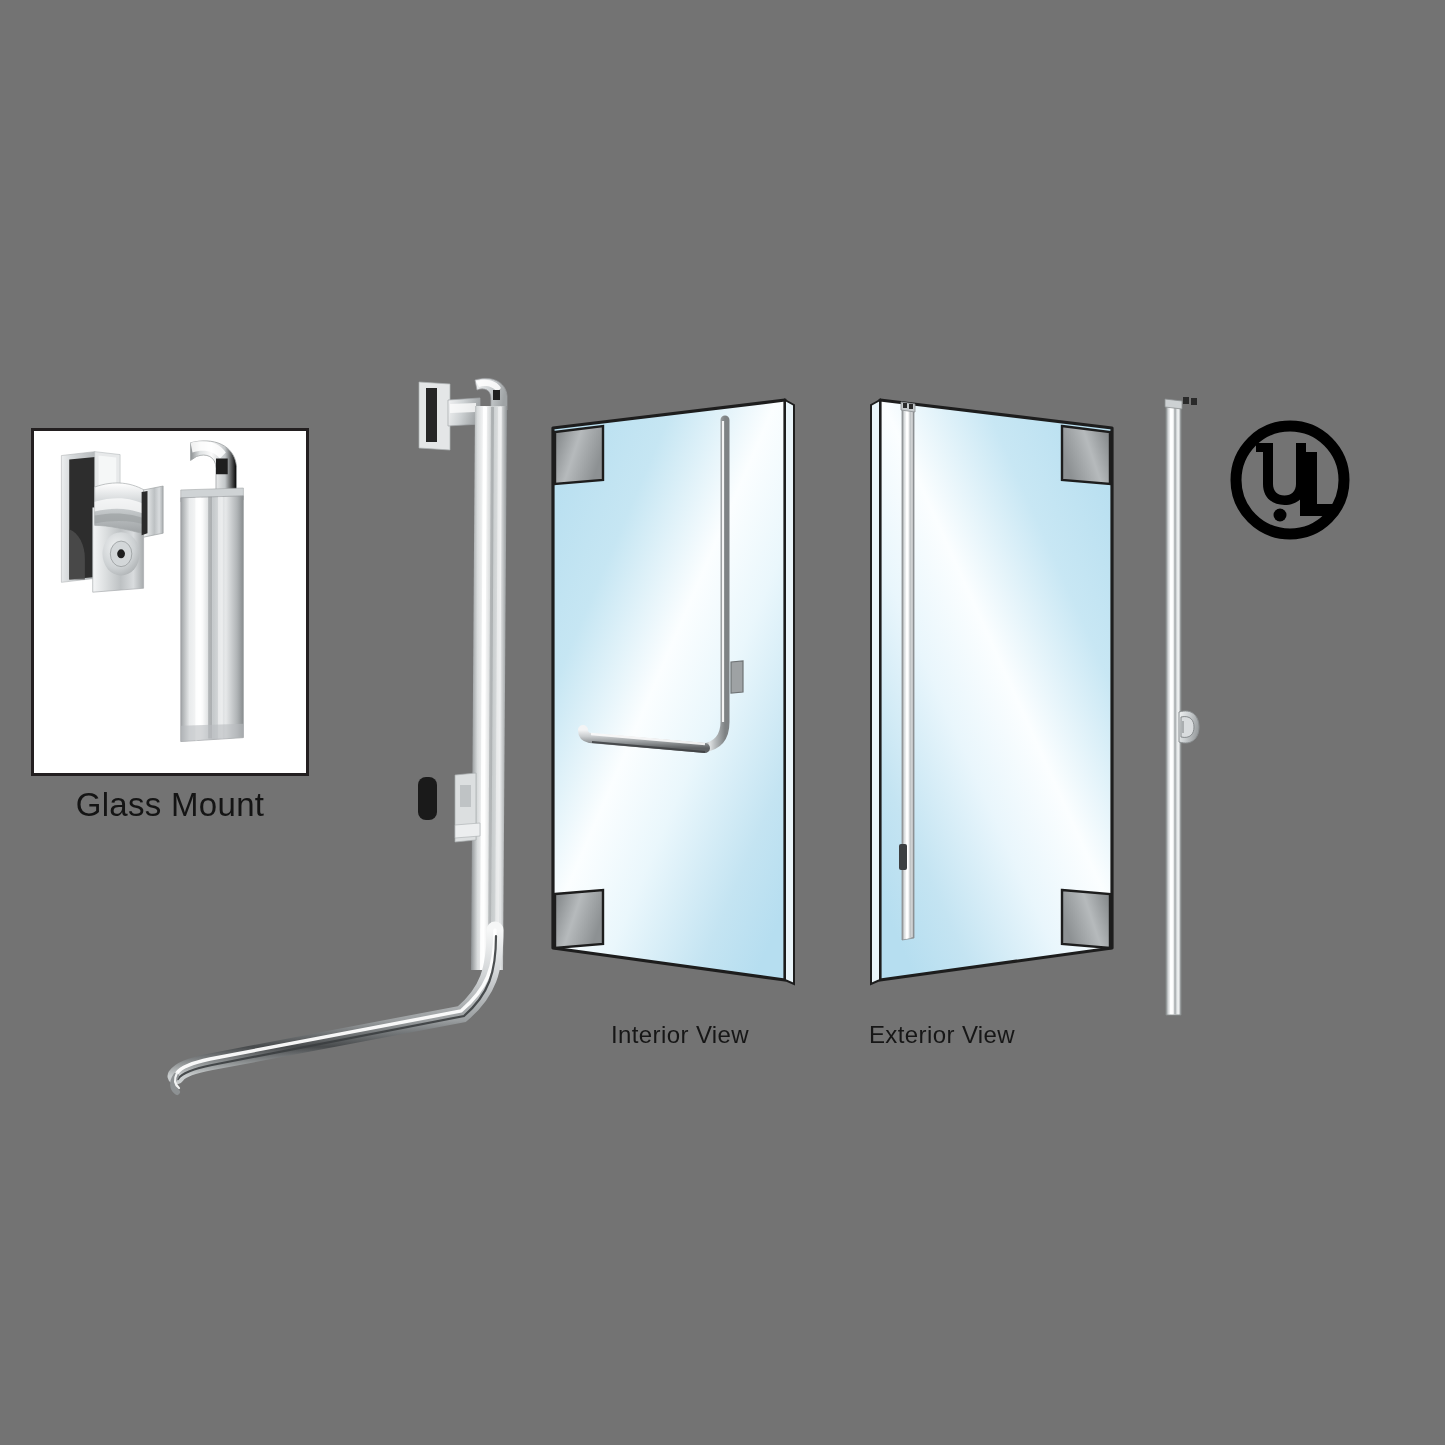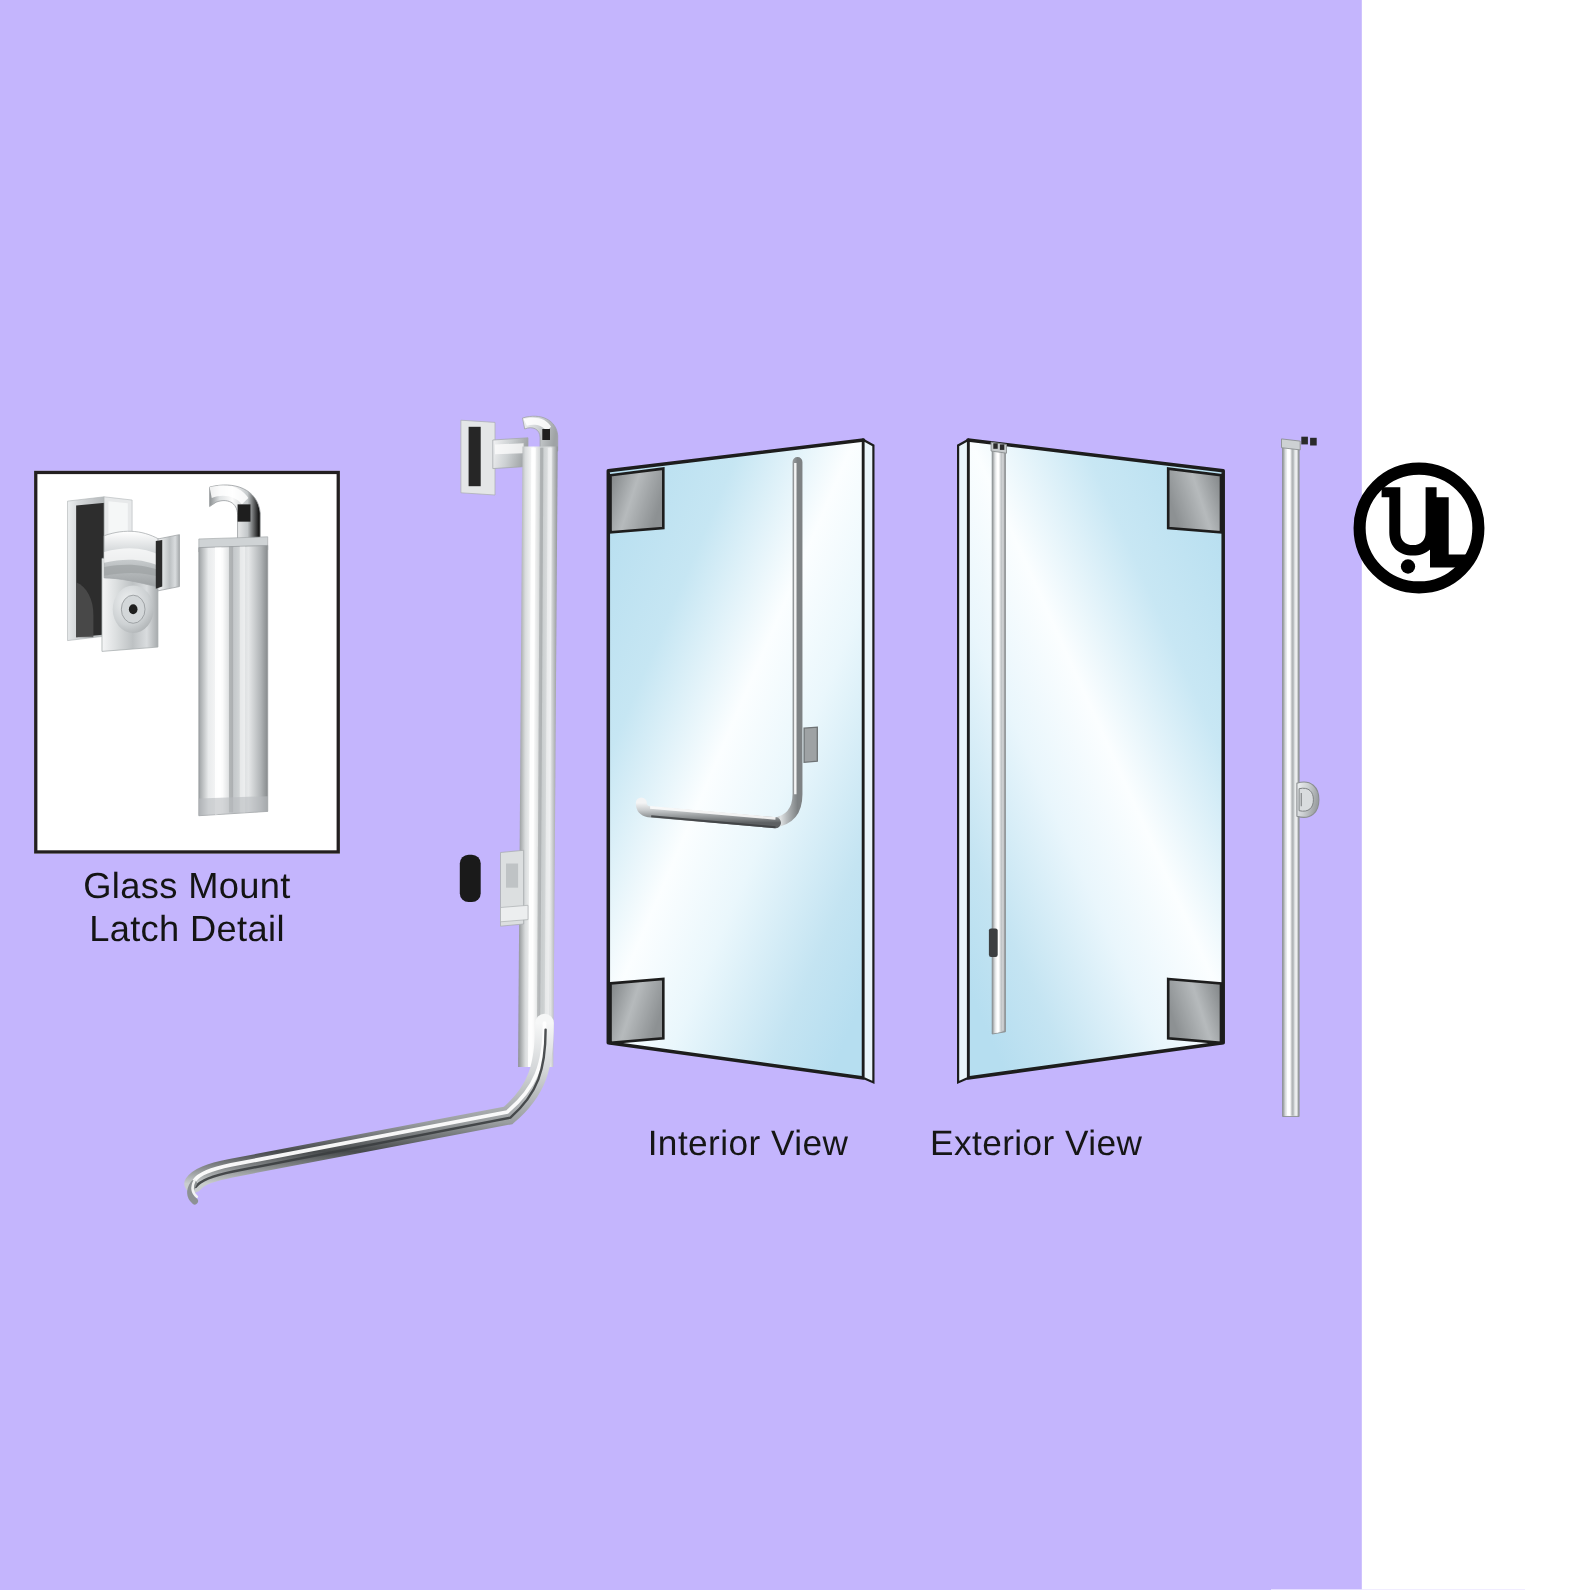--- a/index.html
+++ b/index.html
@@ -4,21 +4,21 @@
 <title>Glass Mount Latch Product Diagram</title>
 <style>
   html,body{margin:0;padding:0;background:#ffffff;}
   body{
     width:1445px;height:1445px;
     font-family:"Liberation Sans", sans-serif;
     background:#ffffff;
     overflow:hidden;
     position:relative;
   }
-  #stage{position:relative;width:1238px;height:1445px;background:#c4b5fd;}
+  #stage{position:relative;width:1445px;height:1445px;background:#737373;}
 
   
   .abs{position:absolute;}
 
   
   #detail-box{
     left:31px;top:428px;width:278px;height:348px;
     background:#ffffff;
     border:3px solid #231f20;
     box-sizing:border-box;
@@ -29,21 +29,21 @@
     font-size:33px;
     line-height:39px;
     color:#141414;
     letter-spacing:.3px;
     font-family:"Liberation Sans", sans-serif;
   }
   #detail-caption div{white-space:nowrap;}
 
   
   .view-caption{
-    font-size:32px;color:#161616;text-align:center;
+    font-size:24px;color:#161616;text-align:center;
     letter-spacing:.4px;white-space:nowrap;
   }
   #interior-caption{left:550px;top:1021px;width:260px;}
   #exterior-caption{left:812px;top:1021px;width:260px;}
 
   
   #ul-mark{left:1228px;top:418px;width:124px;height:124px;}
 
   
   .svgfill{display:block;width:100%;height:100%;}
@@ -134,21 +134,20 @@
         <path d="M165 68 L171 68 L171 314 L165 315 Z" fill="#ffffff" opacity="0.9"></path>
         <path d="M188 67 L193 67 L193 313 L188 313 Z" fill="#ffffff" opacity="0.45"></path>
         <path d="M178 67 L182 67 L182 313 L178 313 Z" fill="#8f9395" opacity="0.55"></path>
         <path d="M150 300 L214 298 L214 312 L150 316 Z" fill="#b9bdbf" opacity="0.6"></path>
       </g>
     </svg>
   </div>
 
   <div class="abs" id="detail-caption">
     <div>Glass Mount</div>
-    <div>Latch Detail</div>
   </div>
 
   <div class="abs" style="left:150px;top:370px;width:370px;height:730px;">
     <svg class="svgfill" viewBox="0 0 370 730" preserveAspectRatio="none">
       <defs>
         <linearGradient id="eRod" x1="0" y1="0" x2="1" y2="0">
           <stop offset="0" stop-color="#8c9092"></stop>
           <stop offset="0.18" stop-color="#d9dcdd"></stop>
           <stop offset="0.38" stop-color="#fcfcfc"></stop>
           <stop offset="0.6" stop-color="#c8cccd"></stop>

